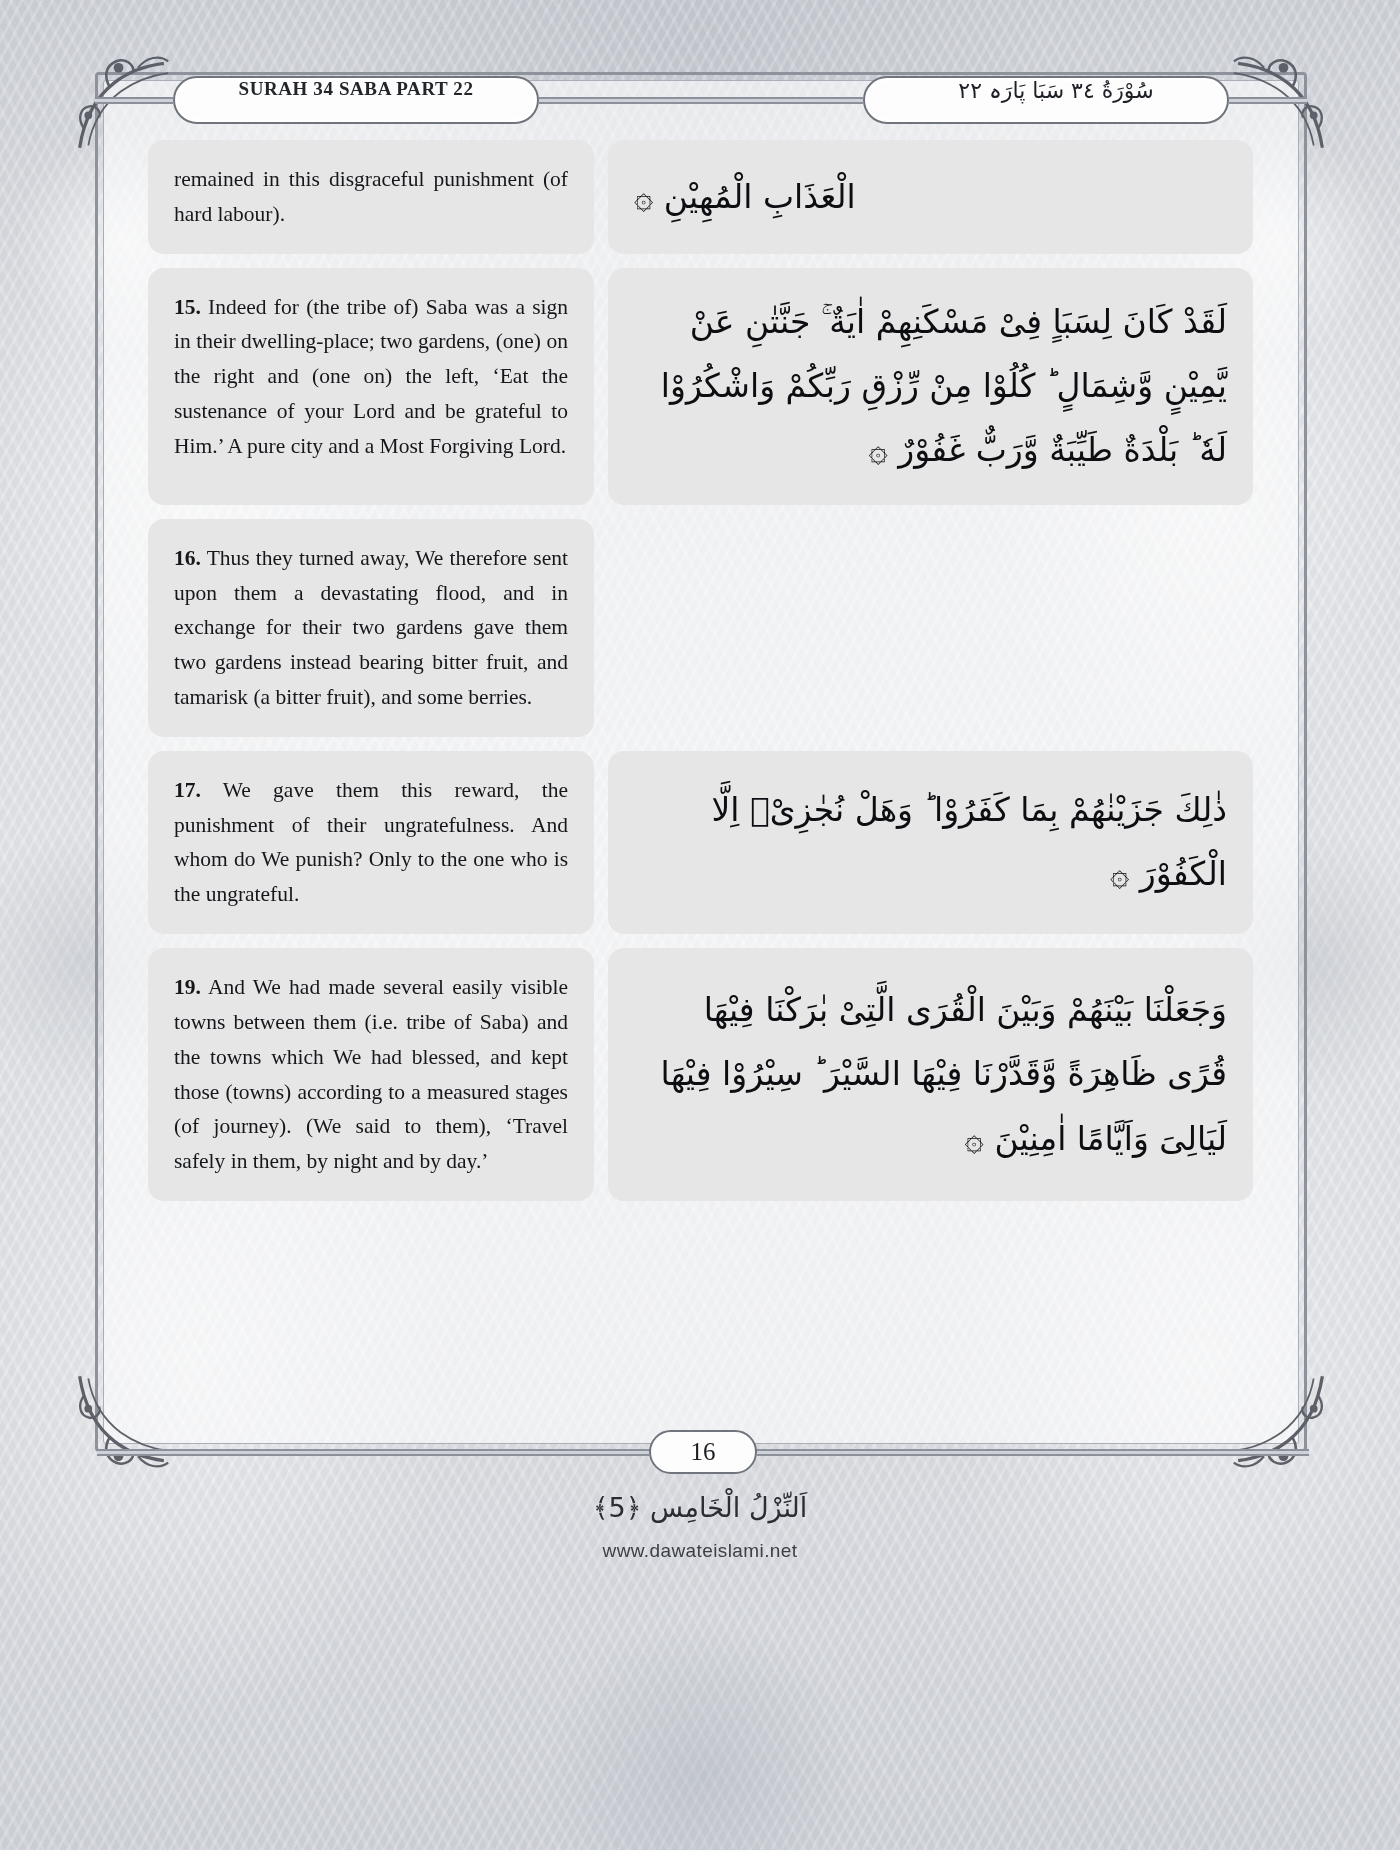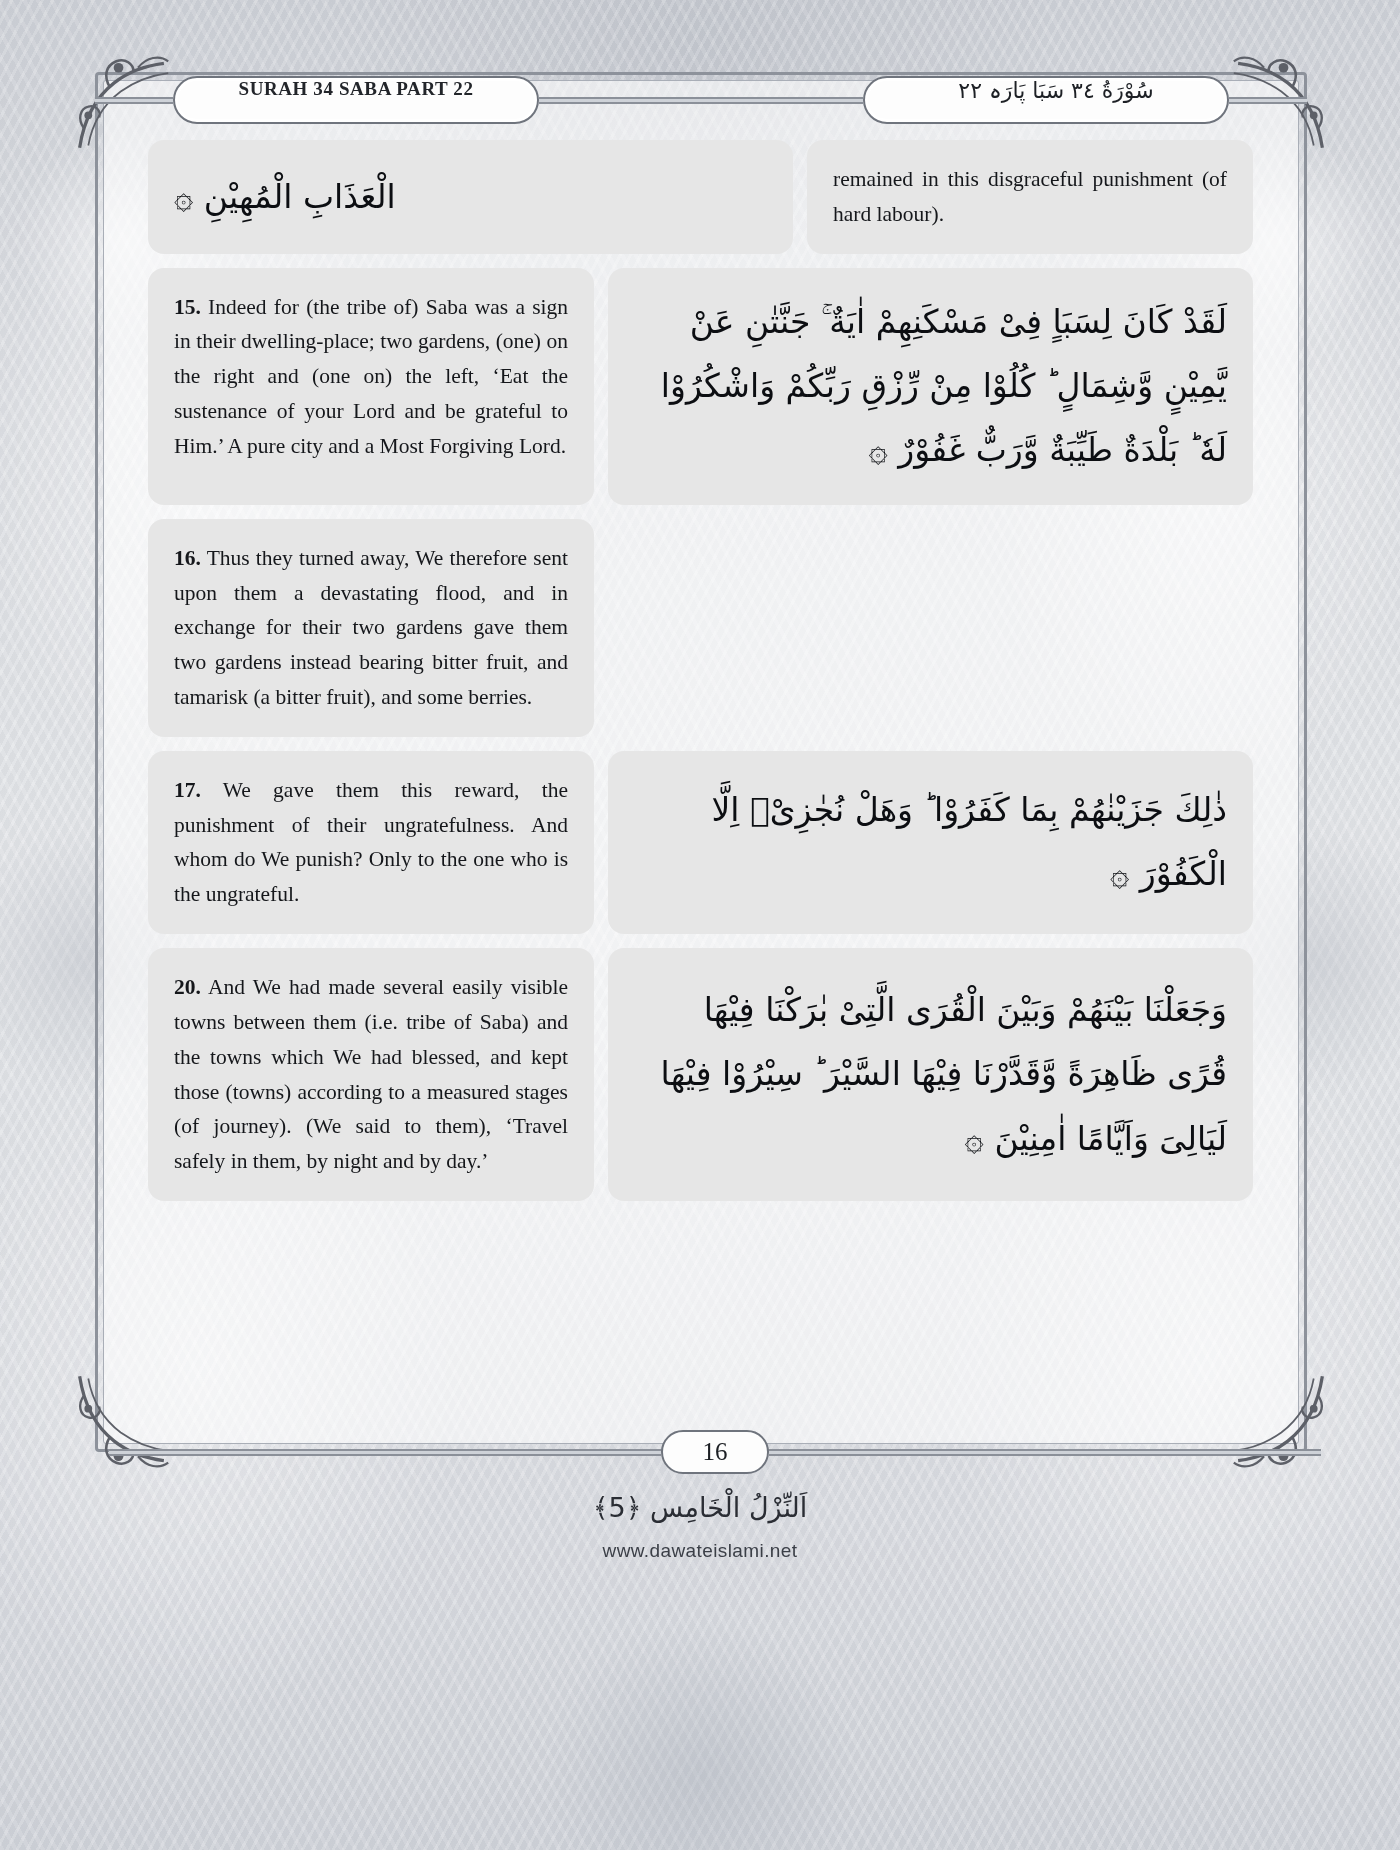--- a/index.html
+++ b/index.html
@@ -174,21 +174,21 @@
     text-align: right;
     letter-spacing: -0.5px;
   }
   .verse-num {
     font-weight: 700;
   }
 
   
   .footer-band {
     position: absolute;
-    left: 109px; top: 1424px;
+    left: 97px; top: 1424px;
     width: 1212px; height: 56px;
     display: flex;
     align-items: center;
     justify-content: flex-start;
     z-index: 6;
   }
   .footer-rule {
     flex: 1;
     height: 7px;
     border-top: 2px solid #8b9099;
@@ -285,27 +285,27 @@
   <div class="header-rule"></div>
   <div class="header-pill right">
     <span class="header-title-ar">سُوْرَةُ ٣٤ سَبَا پَارَہ ٢٢</span>
   </div>
   <div class="header-rule edge"></div>
 </div>
 
 <div class="content">
 
   <div class="verse-row">
+    <div class="cell cell-en">
+      <span class="verse-num"></span>
+      <span>remained in this disgraceful punishment (of hard labour).</span>
+    </div>
     <div class="cell cell-ar">
       <span>الْعَذَابِ الْمُهِيْنِ ۞</span>
     </div>
-    <div class="cell cell-en">
-      <span class="verse-num"></span>
-      <span>remained in this disgraceful punishment (of hard labour).</span>
-    </div>
   </div>
 
   <div class="verse-row">
     <div class="cell cell-en">
       <span class="verse-num">15.</span>
       <span>Indeed for (the tribe of) Saba was a sign in their dwelling-place; two gardens, (one) on the right and (one on) the left, ‘Eat the sustenance of your Lord and be grateful to Him.’ A pure city and a Most Forgiving Lord.</span>
     </div>
     <div class="cell cell-ar">
       <span>لَقَدْ كَانَ لِسَبَاٍ فِىْ مَسْكَنِهِمْ اٰيَةٌ ۚ جَنَّتٰنِ عَنْ يَّمِيْنٍ وَّشِمَالٍ ؕ كُلُوْا مِنْ رِّزْقِ رَبِّكُمْ وَاشْكُرُوْا لَهٗ ؕ بَلْدَةٌ طَيِّبَةٌ وَّرَبٌّ غَفُوْرٌ ۞</span>
     </div>
@@ -323,21 +323,21 @@
       <span class="verse-num">17.</span>
       <span>We gave them this reward, the punishment of their ungratefulness. And whom do We punish? Only to the one who is the ungrateful.</span>
     </div>
     <div class="cell cell-ar">
       <span>ذٰلِكَ جَزَيْنٰهُمْ بِمَا كَفَرُوْا ؕ وَهَلْ نُجٰزِیْۤ اِلَّا الْكَفُوْرَ ۞</span>
     </div>
   </div>
 
   <div class="verse-row">
     <div class="cell cell-en">
-      <span class="verse-num">20.</span>
+      <span class="verse-num">19.</span>
       <span>And We had made several easily visible towns between them (i.e. tribe of Saba) and the towns which We had blessed, and kept those (towns) according to a measured stages (of journey). (We said to them), ‘Travel safely in them, by night and by day.’</span>
     </div>
     <div class="cell cell-ar">
       <span>وَجَعَلْنَا بَيْنَهُمْ وَبَيْنَ الْقُرَى الَّتِیْ بٰرَكْنَا فِيْهَا قُرًى ظَاهِرَةً وَّقَدَّرْنَا فِيْهَا السَّيْرَ ؕ سِيْرُوْا فِيْهَا لَيَالِیَ وَاَيَّامًا اٰمِنِيْنَ ۞</span>
     </div>
   </div>
 
 </div>
 
 <div class="footer-band">

